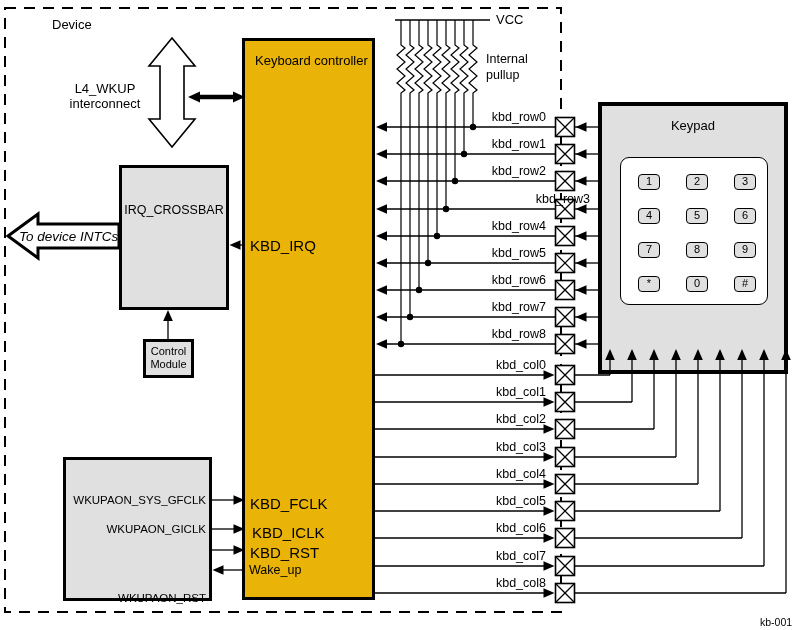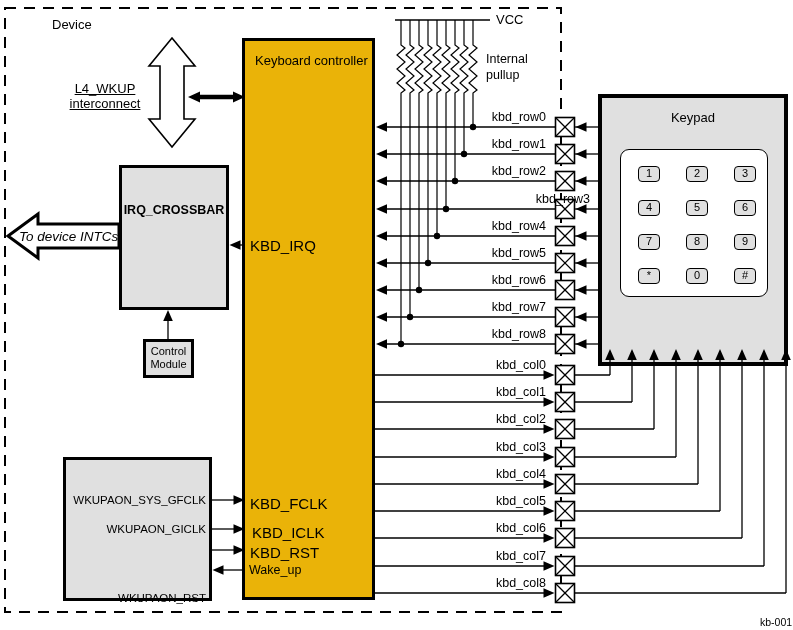--- a/index.html
+++ b/index.html
@@ -36,38 +36,38 @@
 
   <div class="block yellow" style="left:242px;top:38px;width:133px;height:562px;">
     <div class="btitle" style="left:10px;top:12px;">Keyboard controller</div>
     <div class="port" style="left:5px;top:196px;">KBD_IRQ</div>
     <div class="port" style="left:5px;top:454px;">KBD_FCLK</div>
     <div class="port" style="left:7px;top:483px;">KBD_ICLK</div>
     <div class="port" style="left:5px;top:503px;">KBD_RST</div>
     <div class="port" style="left:4px;top:522px;font-size:12.5px;">Wake_up</div>
   </div>
 
-  <div class="block gray" style="left:119px;top:165px;width:110px;height:145px;font-weight:bold;">
+  <div class="block gray" style="left:119px;top:165px;width:110px;height:145px;">
     <div class="btitle center" style="top:35px;font-size:12.5px;">IRQ_CROSSBAR</div>
   </div>
 
   <div class="block gray" style="left:143px;top:339px;width:51px;height:39px;">
     <div class="cm-text">
       <div>Control</div>
       <div>Module</div>
     </div>
   </div>
 
   <div class="block gray" style="left:63px;top:457px;width:149px;height:144px;">
     <div class="prcm-sig" style="top:34px;">WKUPAON_SYS_GFCLK</div>
     <div class="prcm-sig" style="top:63px;">WKUPAON_GICLK</div>
     <div class="prcm-sig" style="top:84px;margin-top:48px;">WKUPAON_RST</div>
   </div>
 
-  <div class="block gray" style="left:598px;top:94px;width:190px;height:272px;border-width:4px;">
+  <div class="block gray" style="left:598px;top:102px;width:190px;height:272px;border-width:4px;">
     <div class="btitle center" style="top:12px;">Keypad</div>
     <div id="keypad-panel">
       <div id="keys-grid">
         <div class="key">1</div>
         <div class="key">2</div>
         <div class="key">3</div>
         <div class="key">4</div>
         <div class="key">5</div>
         <div class="key">6</div>
         <div class="key">7</div>
@@ -286,21 +286,21 @@
       </g>
       <g>
   <rect x="555.5" y="583.5" width="19" height="19" fill="#fff" stroke="#000" stroke-width="1.6"></rect>
   <line x1="555.5" y1="583.5" x2="574.5" y2="602.5" stroke="#000" stroke-width="1.2"></line>
   <line x1="574.5" y1="583.5" x2="555.5" y2="602.5" stroke="#000" stroke-width="1.2"></line>
       </g>
     </svg>
 
   <div class="floatlbl" style="left:52px;top:17px;">Device</div>
 
-  <div class="floatlbl twoline" style="left:56px;top:81px;width:98px;text-decoration:underline;">
+  <div class="floatlbl twoline" style="left:56px;top:81px;width:98px;">
     <div>L4_WKUP</div>
     <div>interconnect</div>
   </div>
 
   <div class="floatlbl" style="left:19px;top:229px;font-size:13.5px;font-style:italic;">To device INTCs</div>
 
   <div class="floatlbl" style="left:496px;top:12px;">VCC</div>
 
   <div class="floatlbl" style="left:486px;top:51px;font-size:12.5px;line-height:16px;">
     <div>Internal</div>

